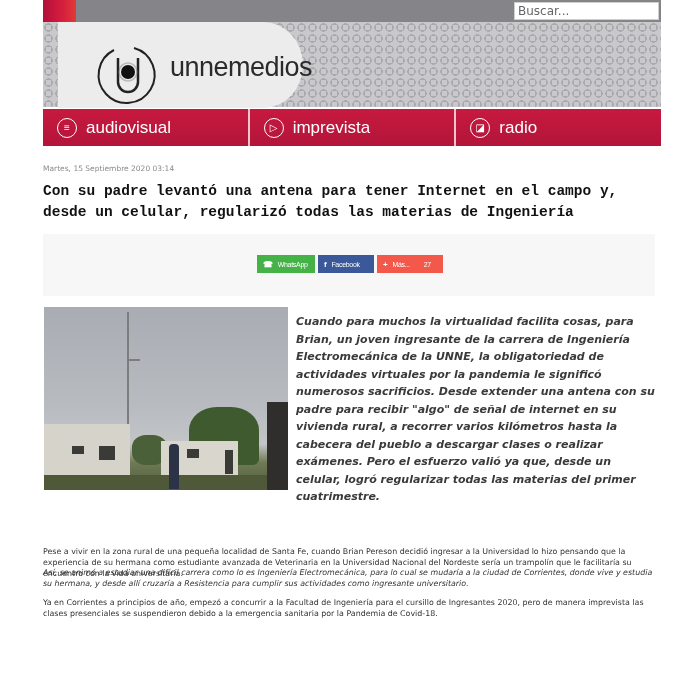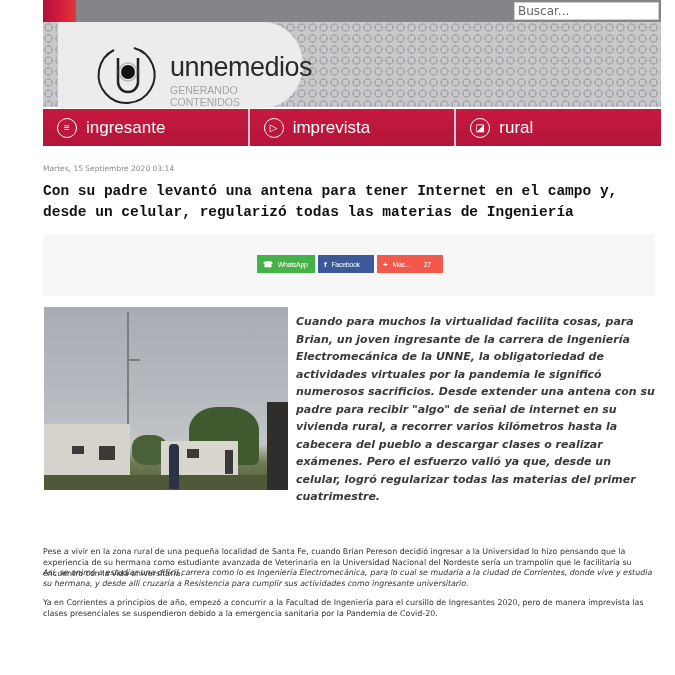--- a/index.html
+++ b/index.html
@@ -83,36 +83,35 @@
 
 <div class="banner">
   <div class="logo-panel">
     <svg class="logo-mark" viewBox="0 0 68 68">
       <path d="M40 6 A28 28 0 1 1 20 8" fill="none" stroke="#222" stroke-width="2"></path>
       <path d="M24 16 L24 40 A10 10 0 0 0 44 40 L44 16" fill="none" stroke="#222" stroke-width="2.5"></path>
       <circle cx="34" cy="30" r="7" fill="#111"></circle>
       <circle cx="34" cy="30" r="9" fill="none" stroke="#888" stroke-width="1.5" opacity="0.5"></circle>
     </svg>
     <div class="logo-text">unnemedios</div>
-    <div class="logo-sub">GENERANDO CONTENIDOS</div>
   </div>
 </div>
 
 <div class="nav">
   <div class="nav-item">
     <span class="ico">≡</span>
-    <span>ingresante</span>
+    <span>audiovisual</span>
   </div>
   <div class="nav-item">
     <span class="ico">▷</span>
     <span>imprevista</span>
   </div>
   <div class="nav-item">
     <span class="ico">◪</span>
-    <span>rural</span>
+    <span>radio</span>
   </div>
 </div>
 
 <div class="date">Martes, 15 Septiembre 2020 03:14</div>
 <h1 class="headline">Con su padre levantó una antena para tener Internet en el campo y, desde un celular, regularizó todas las materias de Ingeniería</h1>
 
 <div class="share-box"></div>
 <div class="share-row">
   <div class="share-btn btn-wa">
     <span class="si">☎</span>
@@ -144,13 +143,13 @@
   </div>
   <div class="ground"></div>
   <div class="shed"></div>
   <div class="person"></div>
 </div>
 
 <p class="lead">Cuando para muchos la virtualidad facilita cosas, para Brian, un joven ingresante de la carrera de Ingeniería Electromecánica de la UNNE, la obligatoriedad de actividades virtuales por la pandemia le significó numerosos sacrificios. Desde extender una antena con su padre para recibir "algo" de señal de internet en su vivienda rural, a recorrer varios kilómetros hasta la cabecera del pueblo a descargar clases o realizar exámenes. Pero el esfuerzo valió ya que, desde un celular, logró regularizar todas las materias del primer cuatrimestre.</p>
 
 <p class="body-text p1">Pese a vivir en la zona rural de una pequeña localidad de Santa Fe, cuando Brian Pereson decidió ingresar a la Universidad lo hizo pensando que la experiencia de su hermana como estudiante avanzada de Veterinaria en la Universidad Nacional del Nordeste sería un trampolín que le facilitaría su encuentro con la vida universitaria.</p>
 <p class="body-text p2">Así, se animó a estudiar una difícil carrera como lo es Ingeniería Electromecánica, para lo cual se mudaría a la ciudad de Corrientes, donde vive y estudia su hermana, y desde allí cruzaría a Resistencia para cumplir sus actividades como ingresante universitario.</p>
-<p class="body-text p3">Ya en Corrientes a principios de año, empezó a concurrir a la Facultad de Ingeniería para el cursillo de Ingresantes 2020, pero de manera imprevista las clases presenciales se suspendieron debido a la emergencia sanitaria por la Pandemia de Covid-20.</p>
+<p class="body-text p3">Ya en Corrientes a principios de año, empezó a concurrir a la Facultad de Ingeniería para el cursillo de Ingresantes 2020, pero de manera imprevista las clases presenciales se suspendieron debido a la emergencia sanitaria por la Pandemia de Covid-18.</p>
 
 </body></html>

